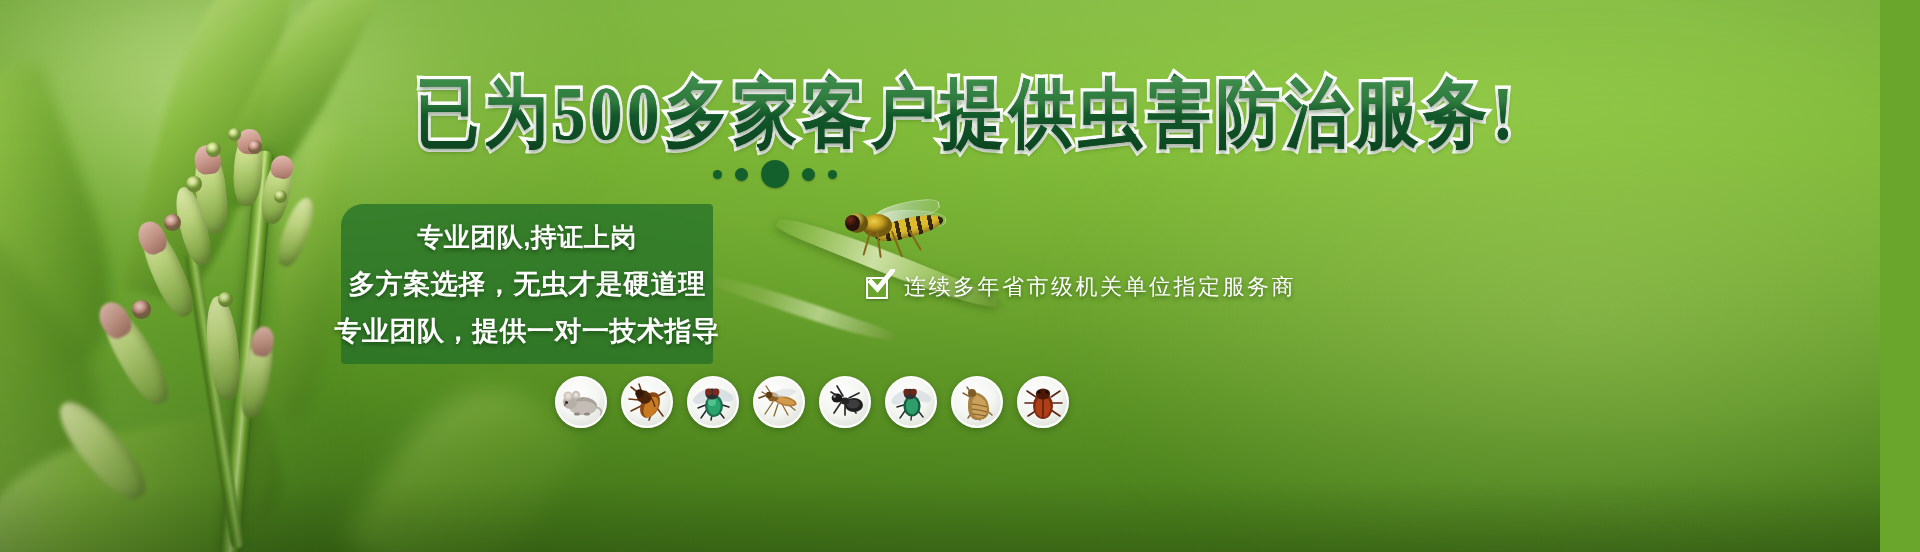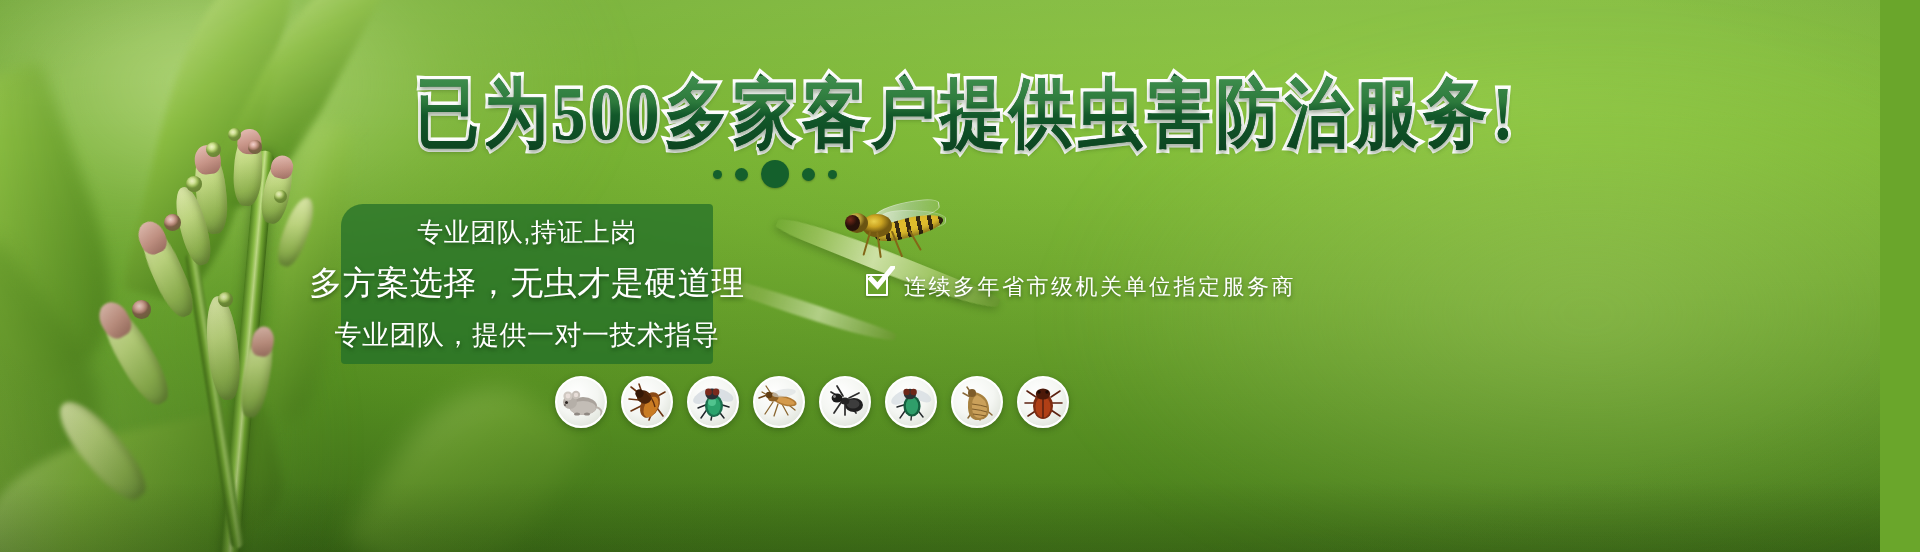--- a/index.html
+++ b/index.html
@@ -206,35 +206,35 @@
     position:absolute; left:341px; top:204px;
     width:372px; height:160px;
     background:rgba(32,110,40,.72);
     border-radius:22px 4px 4px 4px;
     display:flex; flex-direction:column;
     align-items:center; justify-content:center;
     gap:3px;
     backdrop-filter:blur(1px);
   }
   #infobox .ln{
-    color:#ffffff; font-weight:normal; white-space:nowrap;
+    color:#ffffff; font-weight:bold; white-space:nowrap;
     font-family:"Liberation Sans", sans-serif;
     text-shadow:0 2px 4px rgba(10,40,5,.55);
     letter-spacing:.5px;
   }
   #infobox .ln.l1{ font-size:26px; padding:6px 0 4px; }
-  #infobox .ln.l2{ font-size:33px; padding:4px 0; }
+  #infobox .ln.l2{ font-size:27px; padding:4px 0; }
   #infobox .ln.l3{ font-size:27px; padding:4px 0 6px; }
 
   
   #checklist{
     position:absolute; left:866px; top:272px;
     display:flex; flex-direction:column; gap:21px;
   }
-  .check-row{ display:flex; gap:13px; }
+  .check-row{ display:flex; align-items:center; gap:13px; }
   .cbox{ position:relative; width:25px; height:25px; flex:0 0 25px; }
   .cbox .sq{
     position:absolute; left:0; top:2px; width:22px; height:22px;
     border:2px solid #ffffff; border-radius:1px;
     box-shadow:0 1px 3px rgba(10,40,5,.4);
   }
   .cbox .tick{
     position:absolute; left:2px; top:-6px; width:27px; height:25px;
   }
   .check-row .ctext{

